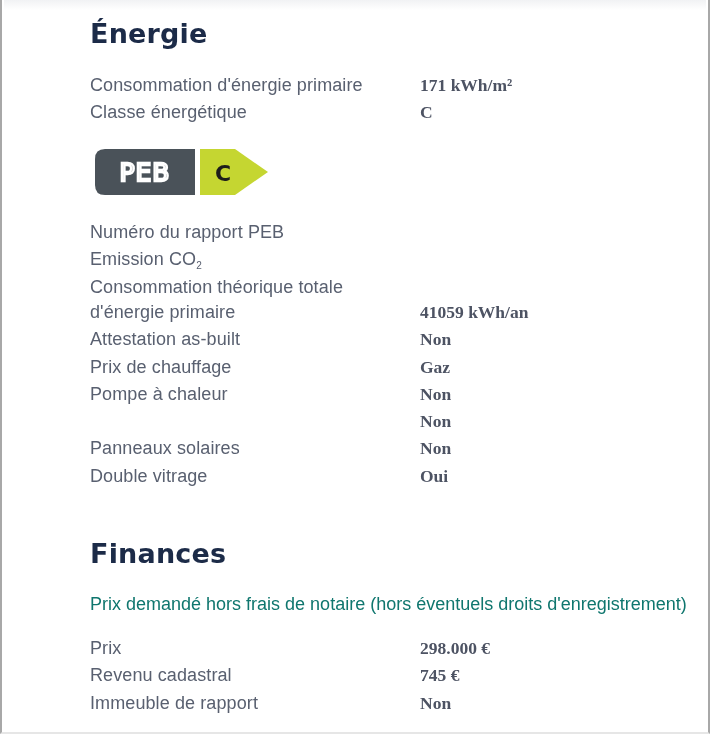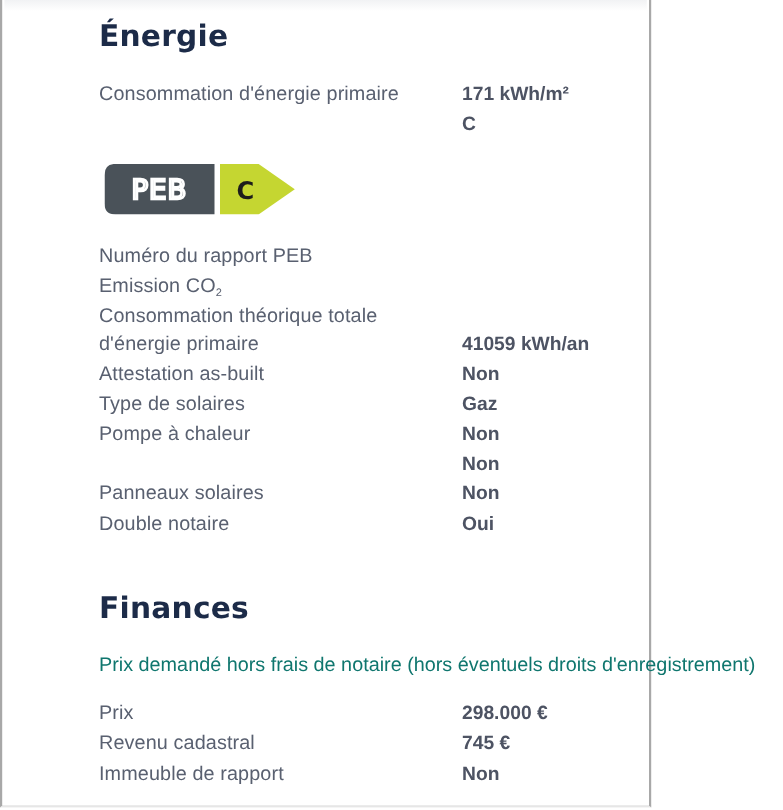--- a/index.html
+++ b/index.html
@@ -10,21 +10,21 @@
     body {
       width: 712px;
       height: 736px;
       position: relative;
       overflow: hidden;
       font-family: "DejaVu Sans", sans-serif;
     }
     .frame {
       position: absolute;
       left: 0; top: 0;
-      width: 592px; height: 734px;
+      width: 710px; height: 734px;
       border-left: 2px solid #a8a8a8;
       border-right: 2px solid #a8a8a8;
       border-bottom: 2px solid #e6e6e6;
       box-sizing: border-box;
       background: #ffffff;
     }
     .top-shade {
       position: absolute;
       left: 2px; right: 2px; top: 0;
       height: 10px;
@@ -63,21 +63,21 @@
       white-space: nowrap;
       font-family: "Liberation Sans", sans-serif;
       font-size: 18px;
       letter-spacing: 0.1px;
     }
     .row .value {
       position: absolute;
       left: 330px;
       top: 0;
       white-space: nowrap;
-      font-family: Liberation Sans, sans-serif;
+      font-family: Liberation Serif, serif;
       font-size: 17.5px;
       font-weight: bold;
       color: #4d5363;
     }
     sub.co2 {
       font-size: 10px;
       vertical-align: -4px;
       line-height: 0;
     }
     .note {
@@ -105,20 +105,21 @@
   <div class="content">
 
     <section>
       <h2 class="section-title" style="top:18px;">Énergie</h2>
 
       <div class="row" style="top:72px;">
         <span class="label">Consommation d'énergie primaire</span>
         <span class="value">171 kWh/m²</span>
       </div>
       <div class="row" style="top:99px;">
+        <span class="label">Classe énergétique</span>
         <span class="value">C</span>
       </div>
 
       <svg class="peb-badge" viewBox="0 0 180 46">
         <path d="M10 0 H100 V46 H10 Q0 46 0 36 V10 Q0 0 10 0 Z" fill="#4a5259"></path>
         <text x="50" y="32" text-anchor="middle" font-family="DejaVu Sans, sans-serif" font-size="25" fill="none" stroke="#ffffff" stroke-width="2.4" letter-spacing="1">PEB</text>
         <polygon points="105,0 140,0 173,23 140,46 105,46" fill="#c5d631"></polygon>
         <text x="128" y="32" text-anchor="middle" font-family="DejaVu Sans, sans-serif" font-weight="bold" font-size="22" fill="#1d1d1b">C</text>
       </svg>
 
@@ -133,36 +134,36 @@
       </div>
       <div class="row" style="top:299px;">
         <span class="label">d'énergie primaire</span>
         <span class="value">41059 kWh/an</span>
       </div>
       <div class="row" style="top:326px;">
         <span class="label">Attestation as-built</span>
         <span class="value">Non</span>
       </div>
       <div class="row" style="top:354px;">
-        <span class="label">Type de solaires</span>
+        <span class="label">Prix de chauffage</span>
         <span class="value">Gaz</span>
       </div>
       <div class="row" style="top:381px;">
         <span class="label">Pompe à chaleur</span>
         <span class="value">Non</span>
       </div>
       <div class="row" style="top:408px;">
         <span class="value">Non</span>
       </div>
       <div class="row" style="top:435px;">
         <span class="label">Panneaux solaires</span>
         <span class="value">Non</span>
       </div>
       <div class="row" style="top:463px;">
-        <span class="label">Double notaire</span>
+        <span class="label">Double vitrage</span>
         <span class="value">Oui</span>
       </div>
     </section>
 
     <section>
       <h2 class="section-title" style="top:538px;">Finances</h2>
       <div class="note" style="top:594px;">Prix demandé hors frais de notaire (hors éventuels droits d'enregistrement)</div>
 
       <div class="row" style="top:635px;">
         <span class="label">Prix</span>

